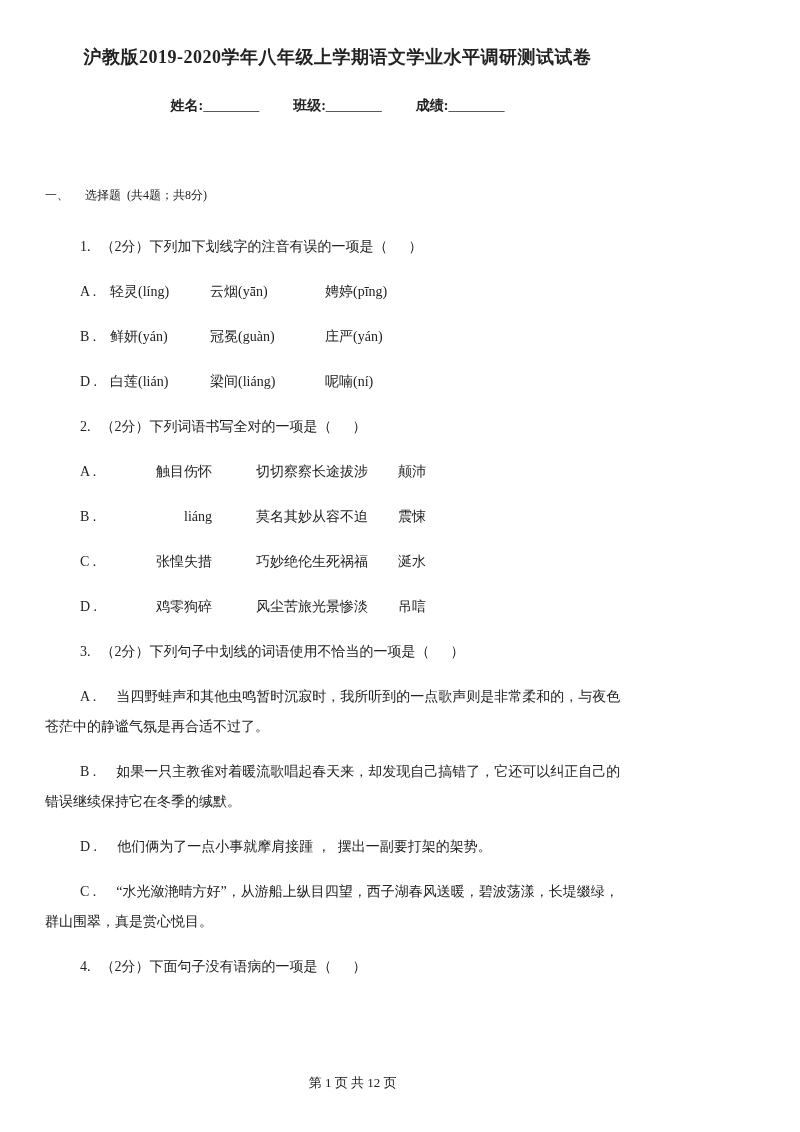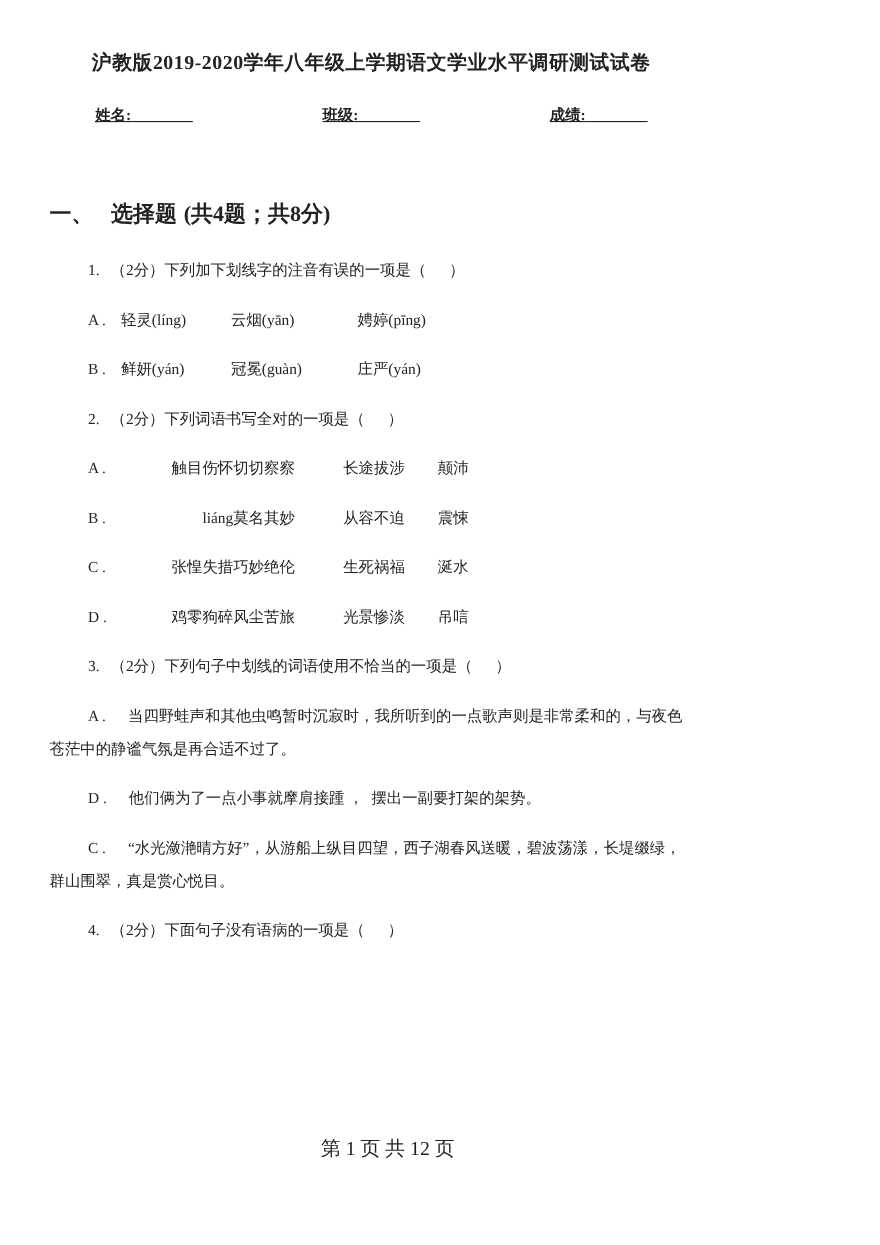--- a/index.html
+++ b/index.html
@@ -6,44 +6,44 @@
   .page{
     width:675px;height:1132px;position:relative;background:#ffffff;
     color:#222;font-family:"Liberation Serif","DejaVu Serif",serif;
     overflow:hidden;box-sizing:border-box;
   }
   .doc-title{
     padding-top:44px;text-align:center;font-size:18px;line-height:26px;
     font-weight:700;letter-spacing:0.5px;
   }
   .header-fields{
-    margin-top:26px;display:flex;justify-content:center;gap:118px;
-    font-size:14px;line-height:20px;font-weight:700;text-decoration:underline;
+    margin-top:26px;display:flex;justify-content:center;gap:34px;
+    font-size:14px;line-height:20px;font-weight:700;
   }
   .header-fields .blank{font-weight:400;letter-spacing:0;}
   .section-heading{
-    margin:68px 0 0 45px;font-size:20px;line-height:22px;font-weight:700;
+    margin:68px 0 0 45px;font-size:12px;line-height:22px;font-weight:400;
   }
   .sec-num{margin-right:16px;}
   .sec-meta{margin-left:6px;}
   .content{margin:26px 45px 0 45px;font-size:14px;}
   .row{margin:0 0 15px 0;line-height:30px;padding-left:35px;}
   .para{margin:0 0 15px 0;line-height:30px;text-indent:35px;}
   .q-num{margin-right:10px;}
   .q-text{white-space:pre-wrap;}
   .opt-label{display:inline-block;width:30px;}
   .opt-label-p{margin-right:20px;}
   .q1 .c1{display:inline-block;width:100px;}
   .q1 .c2{display:inline-block;width:115px;}
   .q2 .c1{display:inline-block;width:102px;text-align:right;}
-  .q2 .c2{display:inline-block;width:100px;}
+  .q2 .c2{display:inline-block;width:100px;text-align:right;}
   .q2 .c3{display:inline-block;width:86px;}
   .page-footer{
-    position:absolute;top:1032px;left:0;right:0;text-align:center;
-    font-size:18px;text-indent:30px;color:#222;
+    position:absolute;top:1074px;left:0;right:0;text-align:center;
+    font-size:13px;text-indent:30px;color:#222;
   }
 </style>
 </head>
 <body>
 
 <div class="page">
 
   <div class="doc-title">沪教版2019-2020学年八年级上学期语文学业水平调研测试试卷</div>
 
   <div class="header-fields">
@@ -66,20 +66,23 @@
 
     <p class="row">
       <span class="q-num">1.</span><span class="q-text">（2分）下列加下划线字的注音有误的一项是（      ）</span>
     </p>
     <p class="row q1">
       <span class="opt-label">A .</span><span class="c1">轻灵(líng)</span><span class="c2">云烟(yān)</span><span>娉婷(pīng)</span>
     </p>
     <p class="row q1">
       <span class="opt-label">B .</span><span class="c1">鲜妍(yán)</span><span class="c2">冠冕(guàn)</span><span>庄严(yán)</span>
     </p>
+    <p class="row q1">
+      <span class="opt-label">D .</span><span class="c1">白莲(lián)</span><span class="c2">梁间(liáng)</span><span>呢喃(ní)</span>
+    </p>
 
     <p class="row">
       <span class="q-num">2.</span><span class="q-text">（2分）下列词语书写全对的一项是（      ）</span>
     </p>
     <p class="row q2">
       <span class="opt-label">A .</span><span class="c1">触目伤怀</span><span class="c2">切切察察</span><span class="c3">长途拔涉</span><span>颠沛</span>
     </p>
     <p class="row q2">
       <span class="opt-label">B .</span><span class="c1">liáng</span><span class="c2">莫名其妙</span><span class="c3">从容不迫</span><span>震悚</span>
     </p>
@@ -90,20 +93,23 @@
       <span class="opt-label">D .</span><span class="c1">鸡零狗碎</span><span class="c2">风尘苦旅</span><span class="c3">光景惨淡</span><span>吊唁</span>
     </p>
 
     <p class="row">
       <span class="q-num">3.</span><span class="q-text">（2分）下列句子中划线的词语使用不恰当的一项是（      ）</span>
     </p>
     <p class="para">
       <span class="opt-label-p">A .</span><span class="q-text">当四野蛙声和其他虫鸣暂时沉寂时，我所听到的一点歌声则是非常柔和的，与夜色苍茫中的静谧气氛是再合适不过了。</span>
     </p>
     <p class="para">
+      <span class="opt-label-p">B .</span><span class="q-text">如果一只主教雀对着暖流歌唱起春天来，却发现自己搞错了，它还可以纠正自己的错误继续保持它在冬季的缄默。</span>
+    </p>
+    <p class="para">
       <span class="opt-label-p">D .</span><span class="q-text">他们俩为了一点小事就摩肩接踵 ，  摆出一副要打架的架势。</span>
     </p>
     <p class="para">
       <span class="opt-label-p">C .</span><span class="q-text">“水光潋滟晴方好”，从游船上纵目四望，西子湖春风送暖，碧波荡漾，长堤缀绿，群山围翠，真是赏心悦目。</span>
     </p>
 
     <p class="row">
       <span class="q-num">4.</span><span class="q-text">（2分）下面句子没有语病的一项是（      ）</span>
     </p>
 

